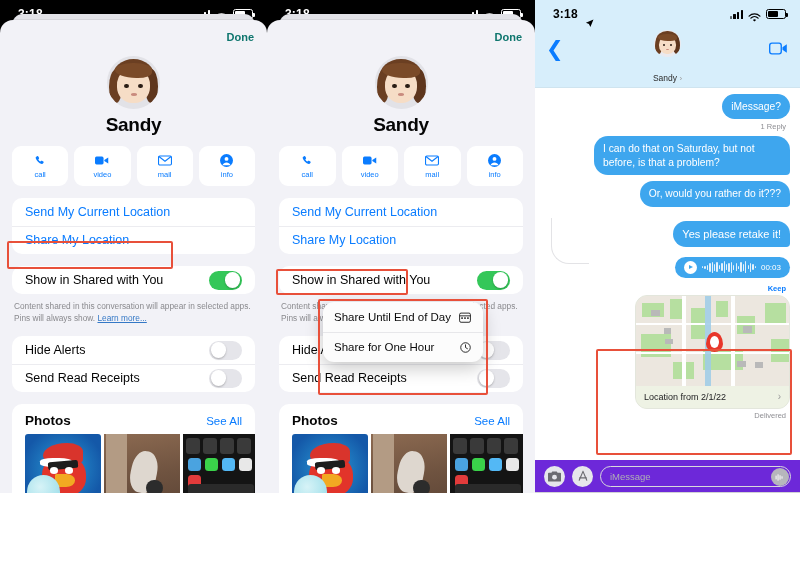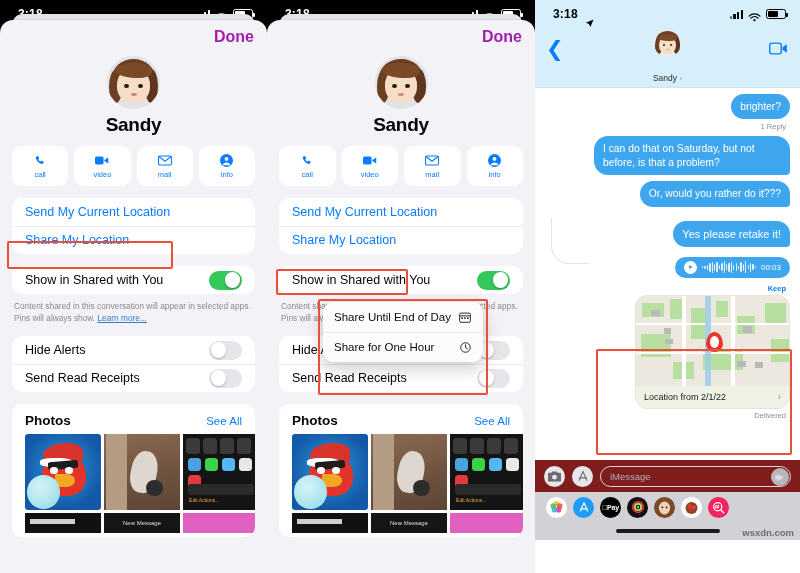--- a/index.html
+++ b/index.html
@@ -5,21 +5,21 @@
   * { box-sizing: border-box; margin: 0; padding: 0; }
   html, body {
     width: 800px; height: 573px;
     background: #ffffff;
     font-family: "Liberation Sans", sans-serif;
     overflow: hidden;
   }
   .stage { position: relative; width: 800px; height: 573px; display: flex; }
 
   
-  .panel { position: relative; height: 573px; overflow: hidden; background: #000; }
+  .panel { position: relative; height: 493px; overflow: hidden; background: #000; }
   .p1 { width: 267px; }
   .p2 { width: 268px; }
   .p3 { width: 265px; background:#fff; }
 
   
   .statusbar {
     position: relative; height: 28px; background: #000; color:#fff;
     display:flex; align-items:center; justify-content:space-between;
     padding: 0 14px 0 18px;
   }
@@ -46,21 +46,21 @@
   .sheet {
     position:absolute; left:0; right:0; top:20px; bottom:0;
     background:#f2f2f7; border-radius:13px 13px 0 0;
     box-shadow: 0 -1px 0 rgba(0,0,0,.06);
   }
   .sheet-behind {
     position:absolute; left:12px; right:12px; top:14px; height:20px;
     background:#e3e3e8; border-radius:11px 11px 0 0;
   }
   .sheet-head { height:33px; display:flex; align-items:center; justify-content:flex-end; padding-right:13px; }
-  .done { color:#a21caf; font-size:16px; font-weight:700;margin-left:47px; }
+  .done { color:#0f766e; font-size:11px; font-weight:700;margin-left:47px; }
 
   .avatar-wrap { display:flex; flex-direction:column; align-items:center; margin-top:3px; }
   .avatar {
     width:53px;height:53px;border-radius:50%;
     background:#e2e2e7; position:relative; overflow:hidden;
   }
   .avatar.sm { width:27px;height:27px; background:#eaeaef; }
   
   .mj-hair { position:absolute; left:9%; top:5%; width:82%; height:72%; background:#6b3f22; border-radius:50% 50% 44% 44%; }
   .mj-hair2 { position:absolute; left:4%; top:26%; width:24%; height:62%; background:#6b3f22; border-radius:52% 40% 48% 50%; }
@@ -171,21 +171,21 @@
   .map .rd { position:absolute; background:#fff; }
   .map .wt { position:absolute; background:#9ecbe8; }
   .map .bl { position:absolute; background:#b9b9b9; }
   .pin { position:absolute; left:46%; top:40%; width:17px;height:20px; }
   .pin .o { position:absolute; inset:0; background:#e8362a; border-radius:50% 50% 50% 50%/60% 60% 40% 40%; }
   .pin .i { position:absolute; left:4px; top:4px; width:9px;height:12px;background:#fff;border-radius:50%; }
   .maplabel { height:22px; display:flex; align-items:center; justify-content:space-between; padding:0 8px; font-size:9px; color:#1c1c1e; background:#eef2e4; }
   .maplabel .chev { color:#9a9a9a; font-size:10px; }
   .delivered { font-size:7.5px; color:#8e8e93; text-align:right; margin:2px 4px 0 0; }
 
-  .inputbar { height:32px; display:flex; align-items:center; gap:7px; padding:0 9px; background:#7f1d1d; }
+  .inputbar { height:32px; display:flex; align-items:center; gap:7px; padding:0 9px; background:#6d28d9; }
   .circ { width:21px;height:21px;border-radius:50%;background:#e6e6eb;display:flex;align-items:center;justify-content:center;color:#7c7c82;flex:none; }
   .imsg { flex:1; height:21px; border:1px solid #d8d8dd; border-radius:11px; display:flex; align-items:center; padding:0 9px; font-size:9.5px; color:#b0b0b5; position:relative; }
   .mic { position:absolute; right:1.5px; top:1.5px; width:18px;height:18px;border-radius:50%;background:#b6b6bc;display:flex;align-items:center;justify-content:center; }
   .drawer { height:30px; background:#d1d1d6; display:flex; align-items:center; gap:6px; padding:0 11px; }
   .app { width:21px;height:21px;border-radius:50%; flex:none; position:relative; overflow:hidden; display:flex;align-items:center;justify-content:center; font-size:7px; color:#fff;}
   .homebar-wrap { height:18px; background:#d1d1d6; display:flex; align-items:center; justify-content:center; position:relative; }
   .homebar { width:104px; height:3.4px; border-radius:2px; background:#1c1c1e; }
   .wm { position:absolute; right:6px; bottom:2px; font-size:9.5px; color:#6d6d72; font-weight:700; }
 </style>
 </head>
@@ -589,21 +589,21 @@
           <span class="mj-mouth"></span>
       </div>
       <div class="head-name">
         <span>Sandy</span>
         <span class="chev">›</span>
       </div>
     </div>
 
     <div class="thread">
       <div class="rowm">
-        <div class="bub me flat">brighter?</div>
+        <div class="bub me flat">iMessage?</div>
       </div>
       <div class="reply">1 Reply</div>
 
       <div class="rowm">
         <div class="bub me">I can do that on Saturday, but not before, is that a problem?</div>
       </div>
       <div class="rowm">
         <div class="bub me">Or, would you rather do it???</div>
       </div>
 

